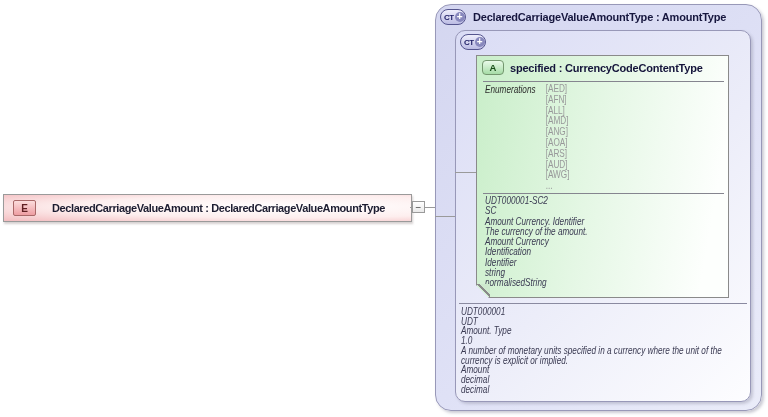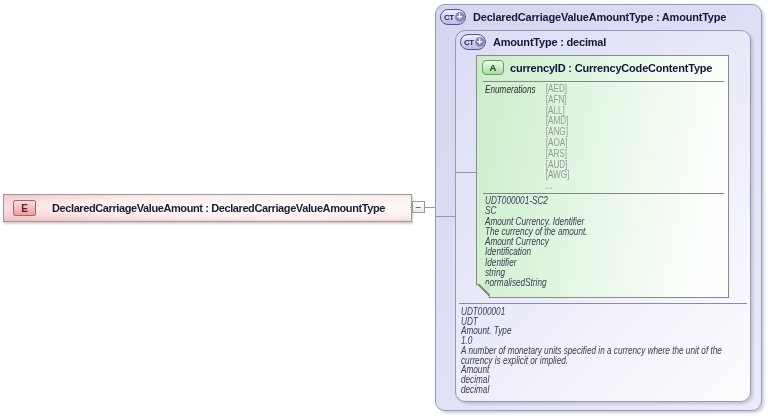--- a/index.html
+++ b/index.html
@@ -50,21 +50,21 @@
   .ct-txt { font-size:8px; font-weight:bold; color:#202066; letter-spacing:-0.5px; margin-left:3px; }
   .ct-plus {
     width:10px; height:10px; margin-left:1px; border-radius:50%;
     background:#8888bd; color:#ffffff; font-size:10px; font-weight:bold;
     display:flex; align-items:center; justify-content:center; line-height:10px;
   }
 
   
   .outer-box {
     position:absolute; left:435px; top:4px; width:327px; height:407px; box-sizing:border-box;
-    border:1px solid #9898b8; border-radius:10px;
+    border:1px solid #9898b8; border-radius:16px;
     background:linear-gradient(135deg,#d4d6f0 0%,#dfe1f6 55%,#eaecf9 100%);
     box-shadow:2px 2px 3px rgba(140,140,160,0.45);
   }
   .box-header { position:absolute; left:4px; top:4px; display:flex; align-items:center; gap:7px; }
 
   
   .inner-box {
     position:absolute; left:19px; top:25px; width:296px; height:372px; box-sizing:border-box;
     border:1px solid #9898b8; border-radius:10px;
     background:linear-gradient(135deg,#dadcf5 0%,#ecedf9 55%,#fdfdff 100%);
@@ -132,27 +132,26 @@
       </span>
       <span class="hdr-label">DeclaredCarriageValueAmountType : AmountType</span>
     </div>
 
     <div class="inner-box">
       <div class="box-header" style="left:4px;top:3px;">
         <span class="ct-pill">
           <span class="ct-txt">CT</span>
           <span class="ct-plus">+</span>
         </span>
-        <span class="hdr-label">AmountType : decimal</span>
       </div>
 
       <div class="attr-box">
         <div class="attr-header">
           <span class="a-icon">A</span>
-          <span class="hdr-label">currencyID : CurrencyCodeContentType</span>
+          <span class="hdr-label">specified : CurrencyCodeContentType</span>
         </div>
         <div class="divider" style="left:6px;top:25px;width:241px;"></div>
 
         <div class="enum-section smalltext" style="font-style:normal;">
           <div class="enum-label">Enumerations</div>
           <div class="enum-values">
             <div>[AED]</div>
             <div>[AFN]</div>
             <div>[ALL]</div>
             <div>[AMD]</div>

